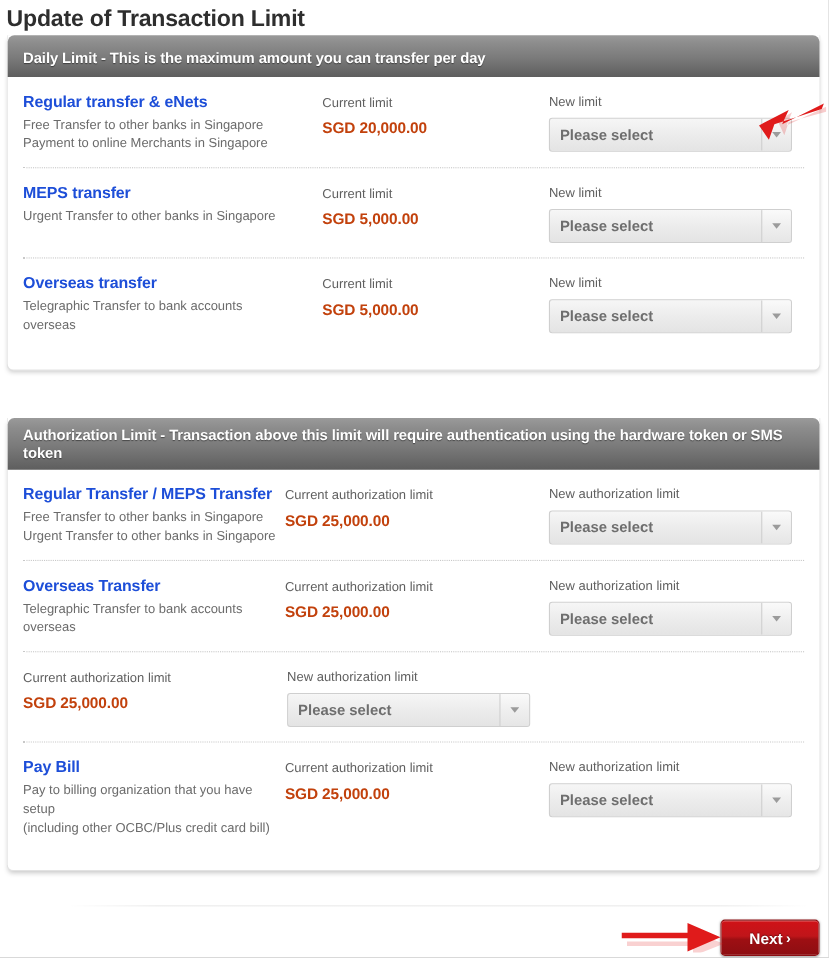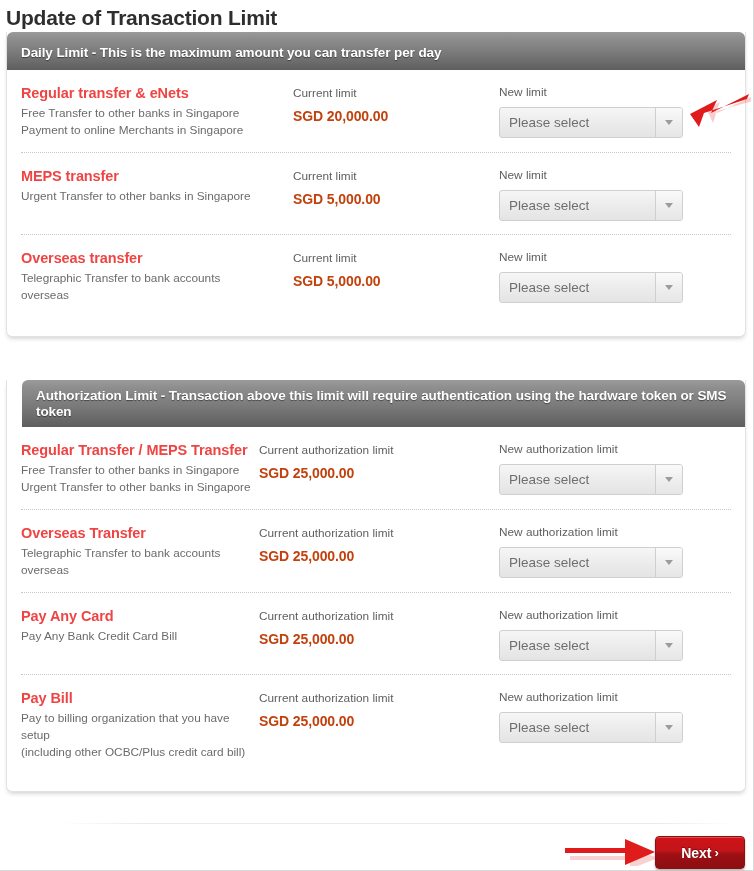--- a/index.html
+++ b/index.html
@@ -50,42 +50,42 @@
     background: linear-gradient(to bottom, #9a9a9a 0%, #8d8d8d 18%, #7a7a7a 55%, #5e5e5e 100%);
     border-radius: 6px 6px 0 0;
     color: #ffffff;
     font-size: 13.5px;
     font-weight: bold;
     line-height: 16px;
     padding: 13px 14px 9px 14px;
     text-shadow: 0 1px 1px rgba(0,0,0,0.45);
     letter-spacing: -0.1px;
   }
-  .panel-header.two-line { padding: 8px 14px 7px 14px; margin-left: 15px; }
+  .panel-header.two-line { padding: 8px 14px 7px 14px; }
 
   .panel-body { padding: 0 14px; }
 
   
   .row {
     position: relative;
     display: flex;
     align-items: flex-start;
     padding: 14px 0 13px 0;
     border-bottom: 1px dotted #c8c8c8;
   }
   .row:last-child { border-bottom: none; }
 
   .col-title  { width: 272px; flex: 0 0 272px; padding-right: 8px; }
   .col-current{ width: 206px; flex: 0 0 206px; padding-top: 2px; }
   .col-new    { flex: 1 1 auto; padding-top: 1px; }
 
   .row-title {
     font-size: 14.5px;
     font-weight: bold;
-    color: #ef4444;
+    color: #1d4ed8;
     line-height: 18px;
     margin-bottom: 3px;
     letter-spacing: -0.1px;
   }
   .row-desc {
     font-size: 11.8px;
     color: #6b6b6b;
     line-height: 17px;
   }
 
@@ -101,26 +101,27 @@
     font-weight: bold;
     color: #c2410c;
     line-height: 17px;
     letter-spacing: -0.1px;
   }
 
   
   .select {
     position: relative;
     display: flex;
-    width: 184px;
+    width: 221px;
     height: 31px;
     border: 1px solid #cfcfcf;
     border-radius: 3px;
     background: linear-gradient(to bottom, #f6f6f6 0%, #ececec 50%, #e4e4e4 100%);
     overflow: hidden;
+    font-weight: bold;
   }
   .select-value {
     flex: 1 1 auto;
     display: flex;
     align-items: center;
     padding-left: 9px;
     font-size: 13.5px;
     color: #6e6e6e;
     white-space: nowrap;
   }
@@ -306,24 +307,20 @@
           <div class="select">
             <div class="select-value">Please select</div>
             <div class="select-arrow">
                 <span class="caret"></span>
               </div>
           </div>
         </div>
       </div>
 
       <div class="row">
-        <div class="col-title" style="width:238px;flex:0 0 238px;">
-          <div class="row-title">Pay Any Card</div>
-          <div class="row-desc">Pay Any Bank Credit Card Bill</div>
-        </div>
         <div class="col-current" style="width:240px;flex:0 0 240px;">
           <div class="field-label">Current authorization limit</div>
           <div class="amount">SGD 25,000.00</div>
         </div>
         <div class="col-new">
           <div class="field-label">New authorization limit</div>
           <div class="select">
             <div class="select-value">Please select</div>
             <div class="select-arrow">
                 <span class="caret"></span>

